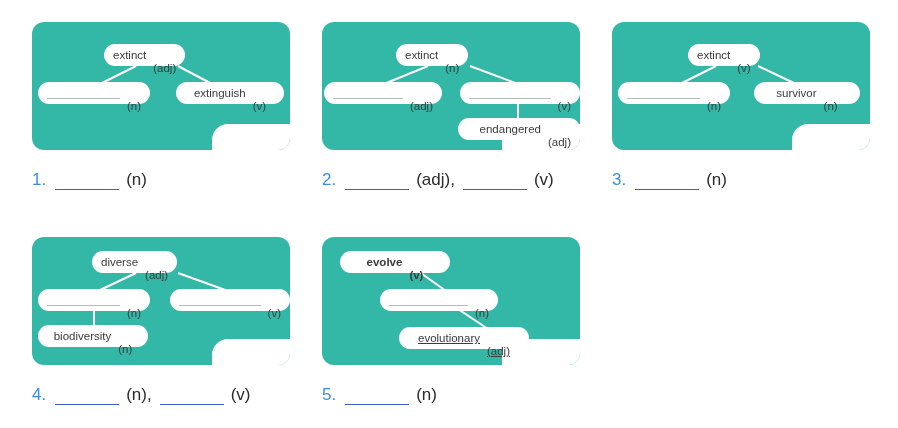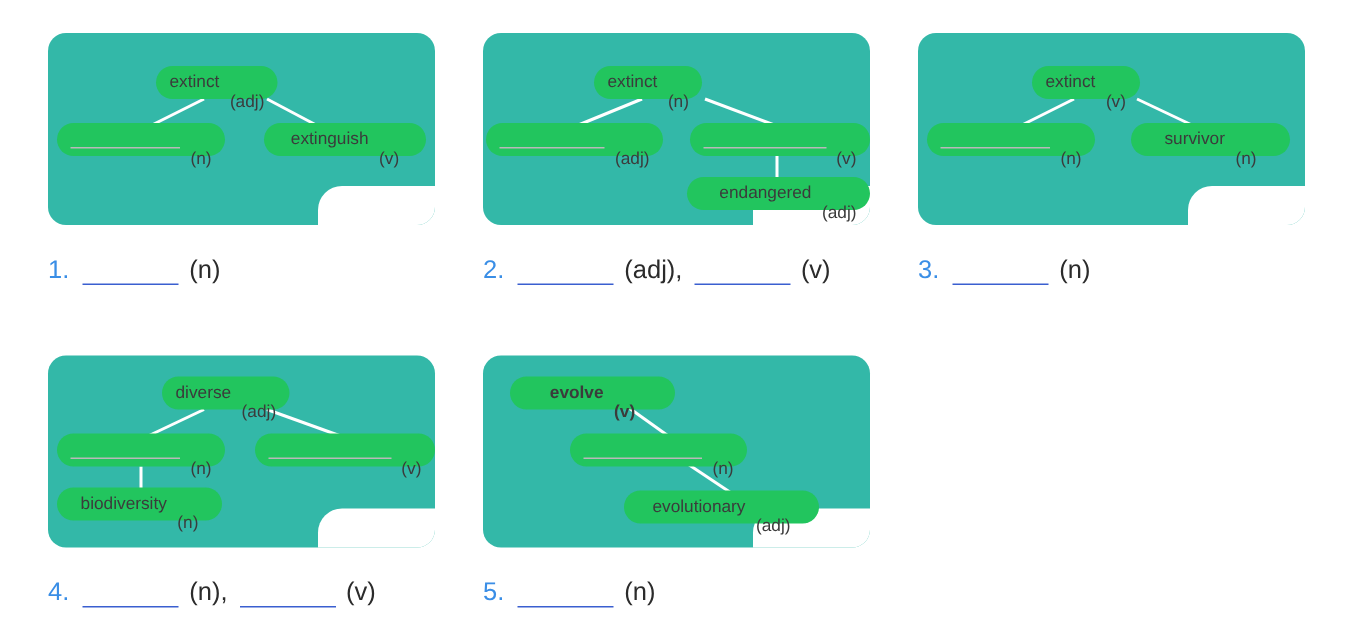--- a/index.html
+++ b/index.html
@@ -54,21 +54,21 @@
   .lines {
     position: absolute;
     inset: 0;
     width: 258px;
     height: 128px;
   }
 
   
   .pill {
     position: absolute;
-    background: #22c55e;
+    background: #ffffff;
     border-radius: 11px;
     height: 22px;
     box-sizing: border-box;
     display: flex;
     align-items: center;
     font-size: 11.5px;
     color: #3b3b3b;
     white-space: nowrap;
     padding: 0 9px;
     z-index: 2;
@@ -208,21 +208,21 @@
     </div>
   </div>
 
   <div class="item item-4">
     <div class="card">
       <svg class="lines" viewBox="0 0 258 128">
         <path d="M104,36 L66,54" stroke="#ffffff" stroke-width="2" fill="none"></path>
         <path d="M146,36 L196,54" stroke="#ffffff" stroke-width="2" fill="none"></path>
         <path d="M62,74 L62,90" stroke="#ffffff" stroke-width="2" fill="none"></path>
       </svg>
-      <div class="pill center" style="left:76px; top:14px;">
+      <div class="pill center" style="left:60px; top:14px;">
         <span class="word gap-word">diverse</span>
           <span class="pos">(adj)</span>
       </div>
       <div class="pill right" style="left:6px; top:52px; width:112px;">
         <span class="blank"></span>
           <span class="pos">(n)</span>
       </div>
       <div class="pill right" style="left:138px; top:52px; width:120px;">
         <span class="blank"></span>
           <span class="pos">(v)</span>
@@ -249,21 +249,21 @@
         <path d="M136,72 L166,92" stroke="#ffffff" stroke-width="2" fill="none"></path>
       </svg>
       <div class="pill center" style="left:18px; top:14px; width:110px;font-weight:bold;">
         <span class="word gap-word">evolve</span>
           <span class="pos">(v)</span>
       </div>
       <div class="pill right" style="left:58px; top:52px; width:118px;">
         <span class="blank"></span>
           <span class="pos">(n)</span>
       </div>
-      <div class="pill center" style="left:94px; top:90px; width:130px;">
+      <div class="pill center" style="left:77px; top:90px; width:130px;text-decoration:underline;">
         <span class="word gap-word">evolutionary</span>
           <span class="pos">(adj)</span>
       </div>
       <div class="card-notch"></div>
     </div>
     <div class="answer">
       <span class="num">5.</span>
       <span class="ans-blank"></span>
       <span class="ans-pos last">(n)</span>
     </div>

